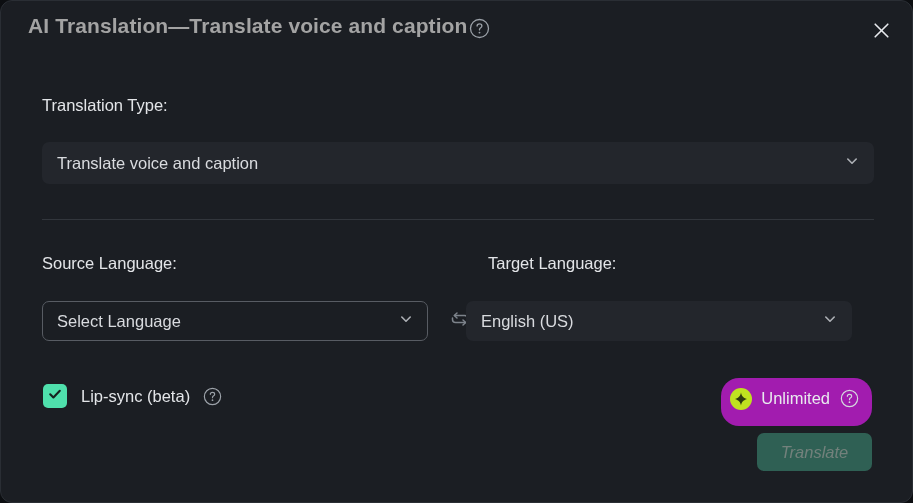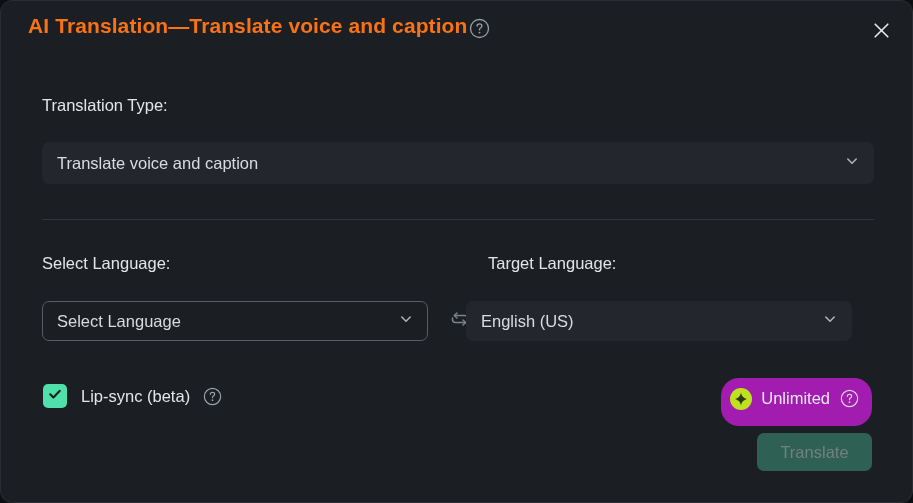--- a/index.html
+++ b/index.html
@@ -25,21 +25,21 @@
     left: 0; top: 0;
     width: 913px; height: 56px;
     display: flex;
     align-items: center;
   }
   .title-text {
     position: absolute;
     left: 27px; top: 13px;
     font-size: 21px;
     font-weight: bold;
-    color: #f97316;
+    color: #a3a3a3;
     letter-spacing: .1px;
     white-space: nowrap;
   }
   .title-help {
     position: absolute;
     left: 468px; top: 17px;
     width: 21px; height: 21px;
     cursor: pointer;
   }
   .close-btn {
@@ -156,20 +156,21 @@
   
   #translate-btn {
     position: absolute;
     right: 40px; top: 432px;
     width: 115px; height: 38px;
     background: #2f6054;
     border-radius: 7px;
     display: flex; align-items: center; justify-content: center;
     border: none;
     cursor: default;
+    font-style: italic;
   }
   #translate-btn .t {
     font-size: 16.5px;
     color: #73817c;
     white-space: nowrap;
   }
 </style>
 </head>
 <body>
 
@@ -200,21 +201,21 @@
     <span class="val">Translate voice and caption</span>
     <span class="chev">
       <svg width="14" height="14" viewBox="0 0 14 14" fill="none">
         <path d="M2.8 5 L7 9.2 L11.2 5" stroke="#c6c9ce" stroke-width="1.6" stroke-linecap="round" stroke-linejoin="round"></path>
       </svg>
     </span>
   </div>
 
   <div class="divider"></div>
 
-  <div class="field-label" id="src-label">Select Language:</div>
+  <div class="field-label" id="src-label">Source Language:</div>
   <div class="select outlined" id="src-select">
     <span class="val">Select Language</span>
     <span class="chev">
       <svg width="14" height="14" viewBox="0 0 14 14" fill="none">
         <path d="M2.8 5 L7 9.2 L11.2 5" stroke="#c6c9ce" stroke-width="1.6" stroke-linecap="round" stroke-linejoin="round"></path>
       </svg>
     </span>
   </div>
 
   <div id="swap-btn">

